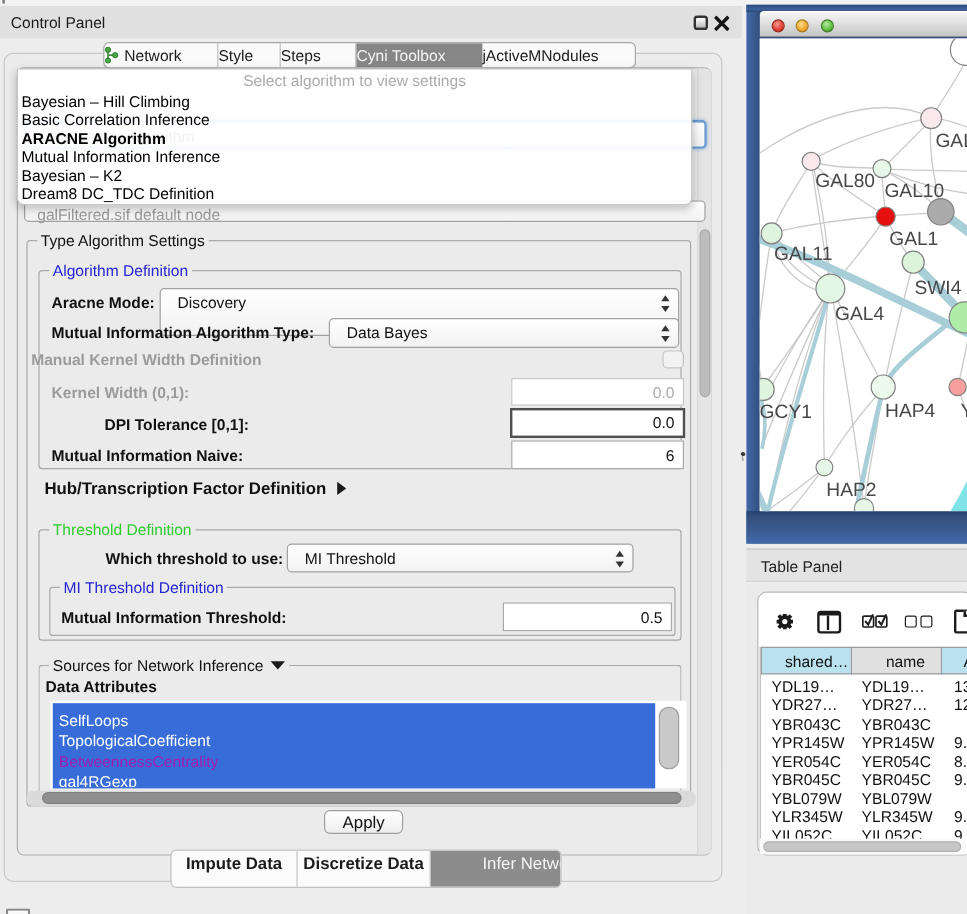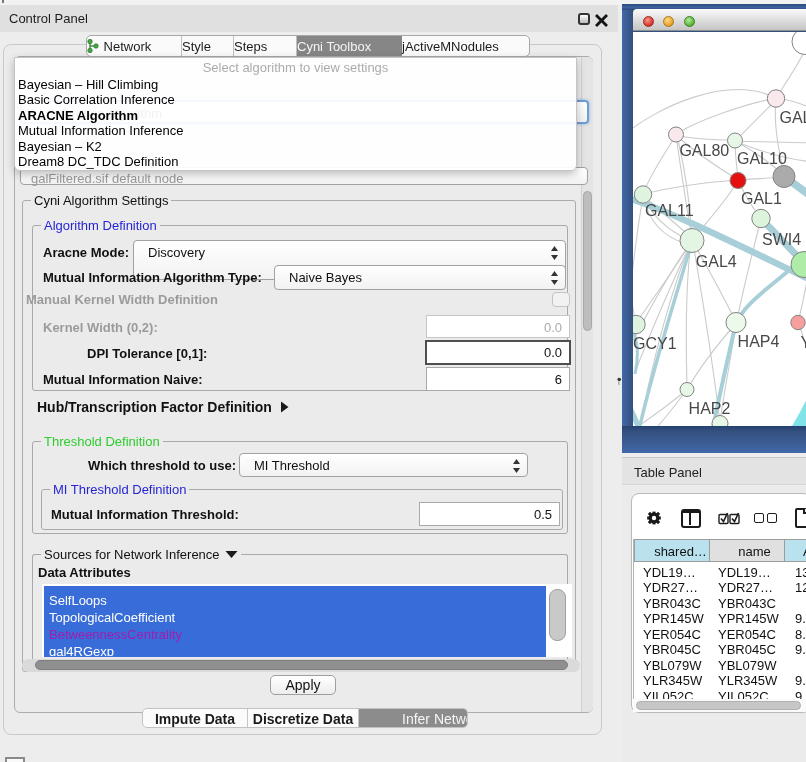--- a/index.html
+++ b/index.html
@@ -45,21 +45,21 @@
 
 
 #dlist { left:42px; top:584px; width:530px; height:73px; background:#fff; overflow:hidden; }
 #dlistblue { left:44px; top:586px; width:502px; height:71px; background:#386DD9; }
 #dlistsb { left:549px; top:589px; width:17px; height:52px; background:#C9C9C9; border:1px solid #9F9F9F; border-radius:8px; }
 
 
 #apply { left:270px; top:675px; width:66px; height:20px; background:linear-gradient(#FFFFFF,#EDEDED); border:1px solid #9F9F9F; border-radius:5px; font-size:14px; color:#111; text-align:center; padding-top:1px; }
 
 
-#btabs { left:142px; top:708px; height:20px; display:flex; border:1px solid #C2C2C2; border-radius:5px; background:#FBFBFB; overflow:hidden;justify-content:center; }
+#btabs { left:142px; top:708px; height:32px; display:flex; border:1px solid #C2C2C2; border-radius:5px; background:#FBFBFB; overflow:hidden;justify-content:center; }
 #btabs .tab { font-size:14px; font-weight:bold; color:#1b1b1b; padding-top:2px; border-right:1px solid #C6C6C6; white-space:nowrap; text-align:center; }
 #btabs .sel { background:#8C8C8C; color:#F5F5F5; font-weight:normal; border-right:none;padding-left:43px; }
 #btabs .tab:last-child { border-right:none; }
 
 #miniico { left:5px; top:757px; width:20px; height:10px; border:2px solid #8A8A8A; border-bottom:none; background:linear-gradient(#FDFDFD,#EFEFEF); border-radius:1px; }
 
 
 #dd { left:14px; top:57px; width:563px; height:114px; background:rgba(255,255,255,0.93); border:1px solid #C4C4C4; border-radius:0 0 6px 6px; box-shadow:0 3px 8px rgba(0,0,0,0.25); z-index:30; }
 #dd .ph { position:absolute; left:0; right:0; top:2px; text-align:center; color:#ABABAB; font-size:13px; }
 #dd .it { position:absolute; left:3px; font-size:13px; color:#000; white-space:nowrap; }
@@ -120,49 +120,49 @@
 <div class="abs" id="vsbthumb"></div>
 
 <div class="combo abs" id="combo1">
     <span style="position:absolute;left:28px;top:4px;color:#444;">Inference Algorithm</span>
   </div>
 <div class="combo abs" id="combo2">
     <span style="position:absolute;left:10px;top:3px;font-size:13px;color:#9a9a9a;">galFiltered.sif default node</span>
   </div>
 
 <div class="group" style="left:22px; top:200px; width:554px; height:472px; border-color:#ABABAB;">
-  <div class="title" style="color:#111;">Cyni Algorithm Settings</div>
+  <div class="title" style="color:#111;">Type Algorithm Settings</div>
 </div>
 
 <div class="group" style="left:32px; top:225px; width:536px; height:166px;">
   <div class="title blue">Algorithm Definition</div>
 </div>
 
 <div class="lab" style="left:43px; top:245px;">Aracne Mode:</div>
 <div class="combo" style="left:133px; top:240px; width:433px; height:40px;">
     <span class="cv">Discovery</span>
     <svg width="9" height="16" viewBox="0 0 9 16">
       <path d="M4.5 1 L8 6 L1 6 Z" fill="#333"></path>
       <path d="M4.5 15 L8 10 L1 10 Z" fill="#333"></path>
     </svg>
   </div>
 
 <div class="lab" style="left:43px; top:270px;">Mutual Information Algorithm Type:</div>
 <div class="combo" style="left:274px; top:265px; width:292px; height:25px;">
-    <span class="cv">Naive Bayes</span>
+    <span class="cv">Data Bayes</span>
     <svg width="9" height="16" viewBox="0 0 9 16">
       <path d="M4.5 1 L8 6 L1 6 Z" fill="#333"></path>
       <path d="M4.5 15 L8 10 L1 10 Z" fill="#333"></path>
     </svg>
   </div>
 
 <div class="lab dis" style="left:26px; top:292px;">Manual Kernel Width Definition</div>
 <div class="abs" style="left:552px; top:292px; width:18px; height:15px; background:#F2F2F2; border:1px solid #C4C4C4; border-radius:4px;"></div>
 
-<div class="lab dis" style="left:43px; top:320px;">Kernel Width (0,2):</div>
+<div class="lab dis" style="left:43px; top:320px;">Kernel Width (0,1):</div>
 <div class="field" style="left:426px; top:315px; width:144px; height:23px; color:#ABABAB; border-color:#C6C6C6;">0.0</div>
 
 <div class="lab" style="left:43px; top:346px;padding-left:44px;">DPI Tolerance [0,1]:</div>
 <div class="field" style="left:425px; top:340px; width:146px; height:25px; border:2px solid #4F4F4F; padding-top:3px;">0.0</div>
 
 <div class="lab" style="left:43px; top:372px;">Mutual Information Naive:</div>
 <div class="field" style="left:426px; top:367px; width:144px; height:24px;">6</div>
 
 <div class="lab" style="left:37px; top:399px; font-size:14px;">Hub/Transcription Factor Definition&nbsp; <svg width="9" height="12" viewBox="0 0 9 12" style="vertical-align:-1px;">
       <path d="M1 0.5 L8.5 6 L1 11.5 Z" fill="#1a1a1a"></path>

